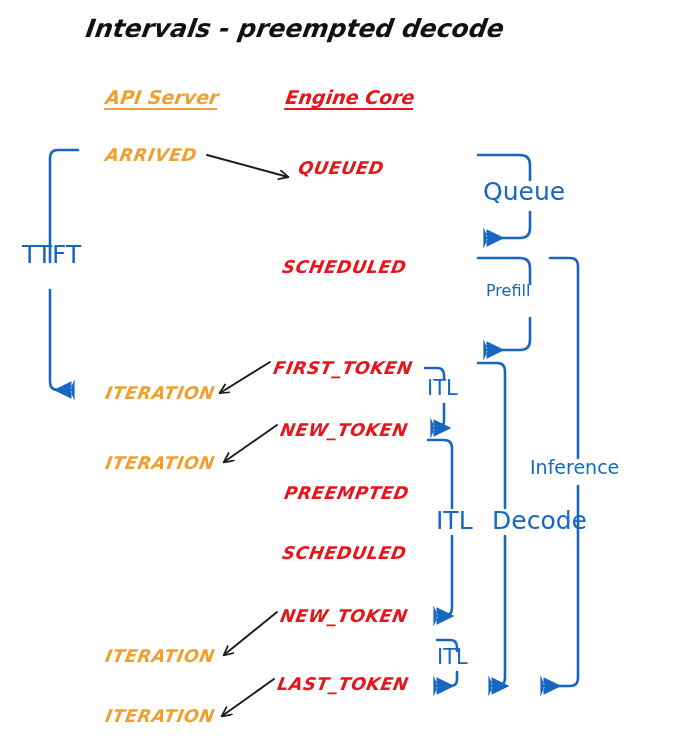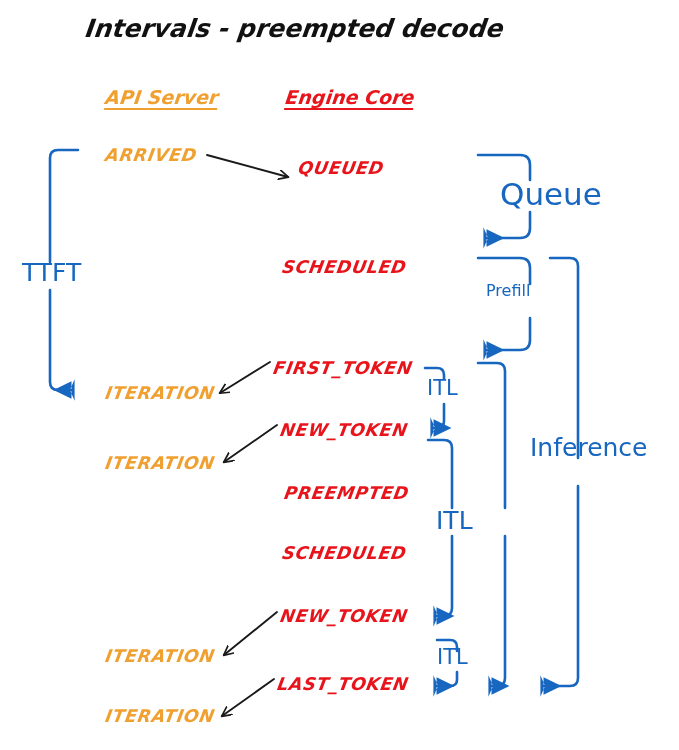--- a/index.html
+++ b/index.html
@@ -21,27 +21,27 @@
   #head-api{left:104px;top:88px;color:#F0A030;}
   #head-engine{left:284px;top:88px;color:#E8141B;}
 
   .ev{font-size:17.5px;font-weight:700;font-style:italic;
       font-family:"DejaVu Sans",sans-serif;
       transform:skewX(-10deg);transform-origin:left bottom;letter-spacing:.6px;}
   .ev.api{color:#F0A030;}
   .ev.engine{color:#E8141B;}
 
   .blbl{color:#1766C0;font-family:"DejaVu Sans",sans-serif;font-weight:400;}
-  #lbl-ttft{left:22px;top:260px;font-size:25px;text-align:center;}
-  #lbl-queue{left:500px;top:179px;font-size:31px;}
+  #lbl-ttft{left:22px;top:242px;font-size:25px;text-align:center;}
+  #lbl-queue{left:483px;top:179px;font-size:25px;}
   #lbl-prefill{left:486px;top:283px;font-size:16px;}
   #lbl-itl1{left:427px;top:378px;font-size:21px;}
   #lbl-itldec{left:436px;top:508px;font-size:25px;}
   #lbl-decode{left:492px;top:508px;font-size:25px;}
-  #lbl-inference{left:530px;top:435px;font-size:25px;}
+  #lbl-inference{left:530px;top:458px;font-size:19px;}
   #lbl-itl2{left:437px;top:647px;font-size:21px;}
 </style>
 </head>
 <body>
 
 <div id="stage">
 
   <svg id="svg" viewBox="0 0 679 750">
     <defs>
       <marker id="bluearrow-l" markerWidth="9" markerHeight="9" refX="7.4" refY="4.5" orient="auto" markerUnits="strokeWidth">
@@ -109,16 +109,17 @@
   <div class="txt ev engine" style="left:283px;top:485px">PREEMPTED</div>
   <div class="txt ev engine" style="left:281px;top:545px">SCHEDULED</div>
   <div class="txt ev engine" style="left:279px;top:608px">NEW_TOKEN</div>
   <div class="txt ev engine" style="left:276px;top:676px">LAST_TOKEN</div>
 
   <div class="txt blbl" id="lbl-ttft">TTFT</div>
   <div class="txt blbl" id="lbl-queue">Queue</div>
   <div class="txt blbl" id="lbl-prefill">Prefill</div>
   <div class="txt blbl" id="lbl-itl1">ITL</div>
   <div class="txt blbl" id="lbl-itldec">ITL</div>
+  <div class="txt blbl" id="lbl-decode">Decode</div>
   <div class="txt blbl" id="lbl-inference">Inference</div>
   <div class="txt blbl" id="lbl-itl2">ITL</div>
 
 </div>
 
 </body></html>

